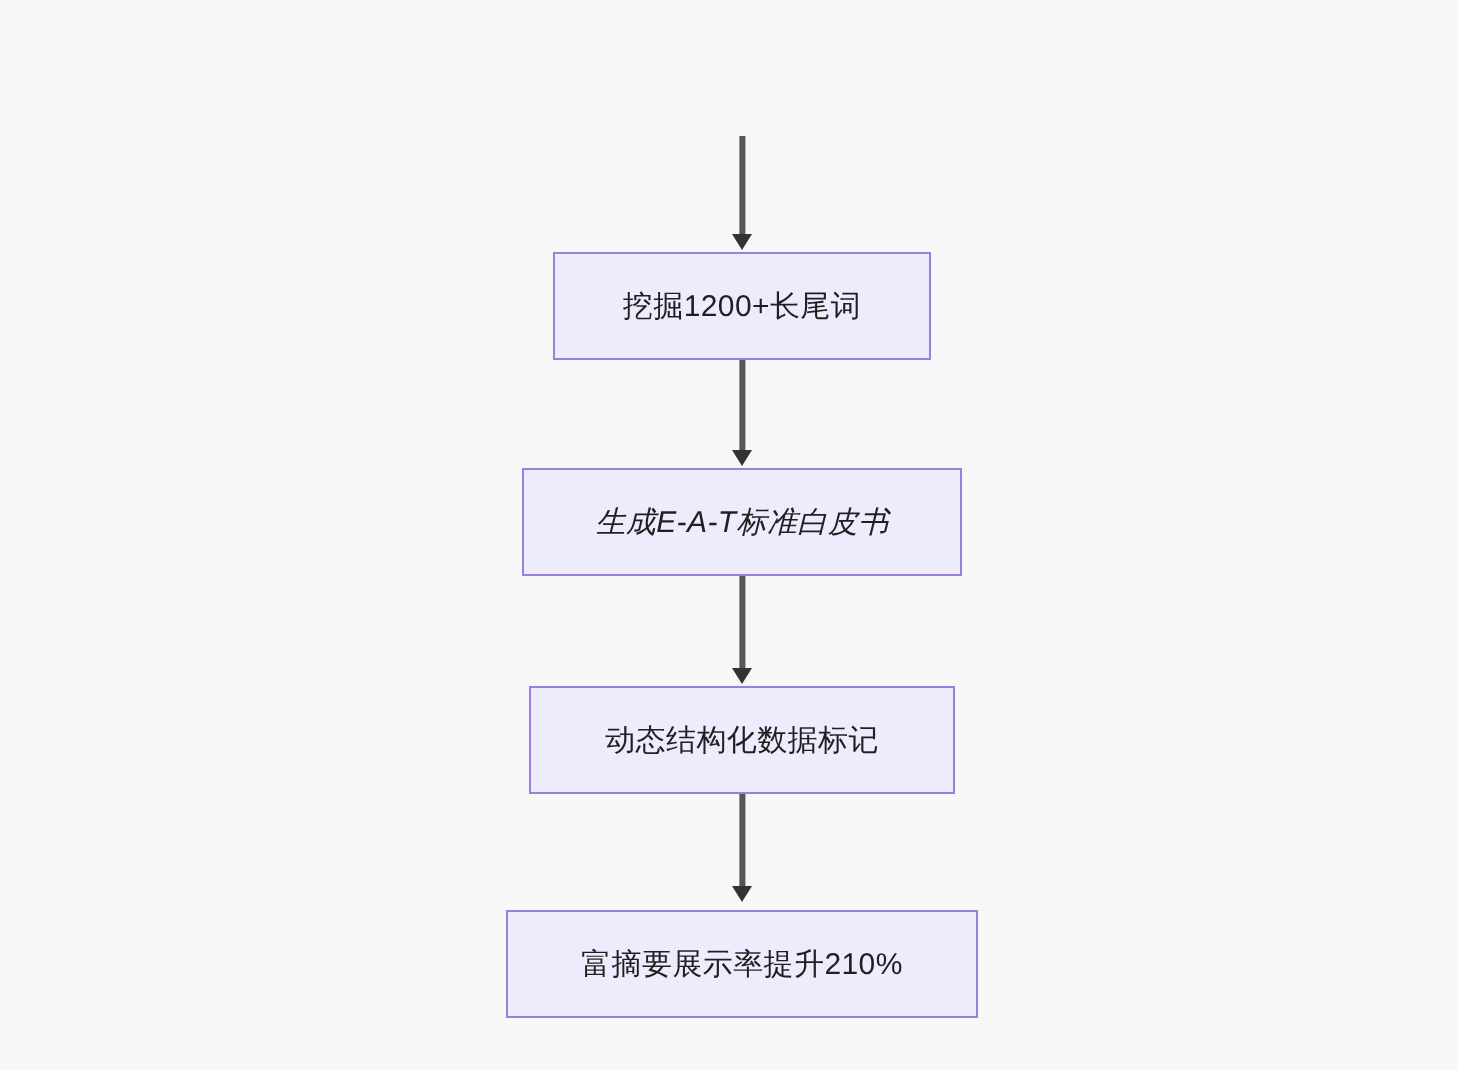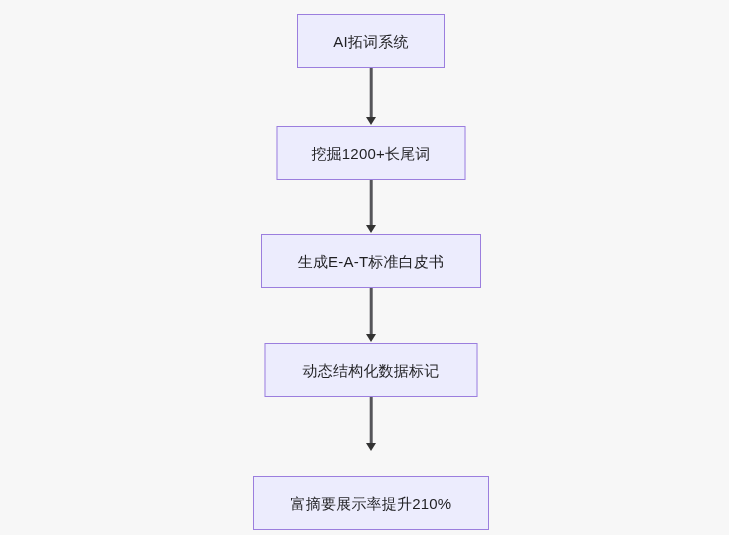--- a/index.html
+++ b/index.html
@@ -36,23 +36,23 @@
   .node-label {
     font-size: 15px;
     line-height: 1;
     color: #1f1f22;
     white-space: nowrap;
     letter-spacing: 0.2px;
   }
 
   .node-1 { width: 148px; top: 14px;  }
   .node-2 { width: 189px; top: 126px; }
-  .node-3 { width: 220px; top: 234px; }
+  .node-3 { width: 220px; top: 234px; font-style: italic; }
   .node-4 { width: 213px; top: 343px; text-align: right; }
-  .node-5 { width: 236px; top: 476px; }
+  .node-5 { width: 236px; top: 455px; }
 
   
   .edge {
     position: absolute;
     left: 371px;
     transform: translateX(-50%);
     width: 12px;
   }
   .edge-line {
     position: absolute;
@@ -87,23 +87,20 @@
 
   .edge-4 { top: 397px; height: 55px; }
   .edge-4 .edge-line  { height: 47px; }
   .edge-4 .edge-arrow { top: 46px; }
 </style>
 </head>
 <body>
 
 <div id="flowchart">
 
-  <div class="node node-1">
-    <span class="node-label">AI拓词系统</span>
-  </div>
 
   <div class="edge edge-1">
     <div class="edge-line"></div>
     <div class="edge-arrow"></div>
   </div>
 
   <div class="node node-2">
     <span class="node-label">挖掘1200+长尾词</span>
   </div>
 

